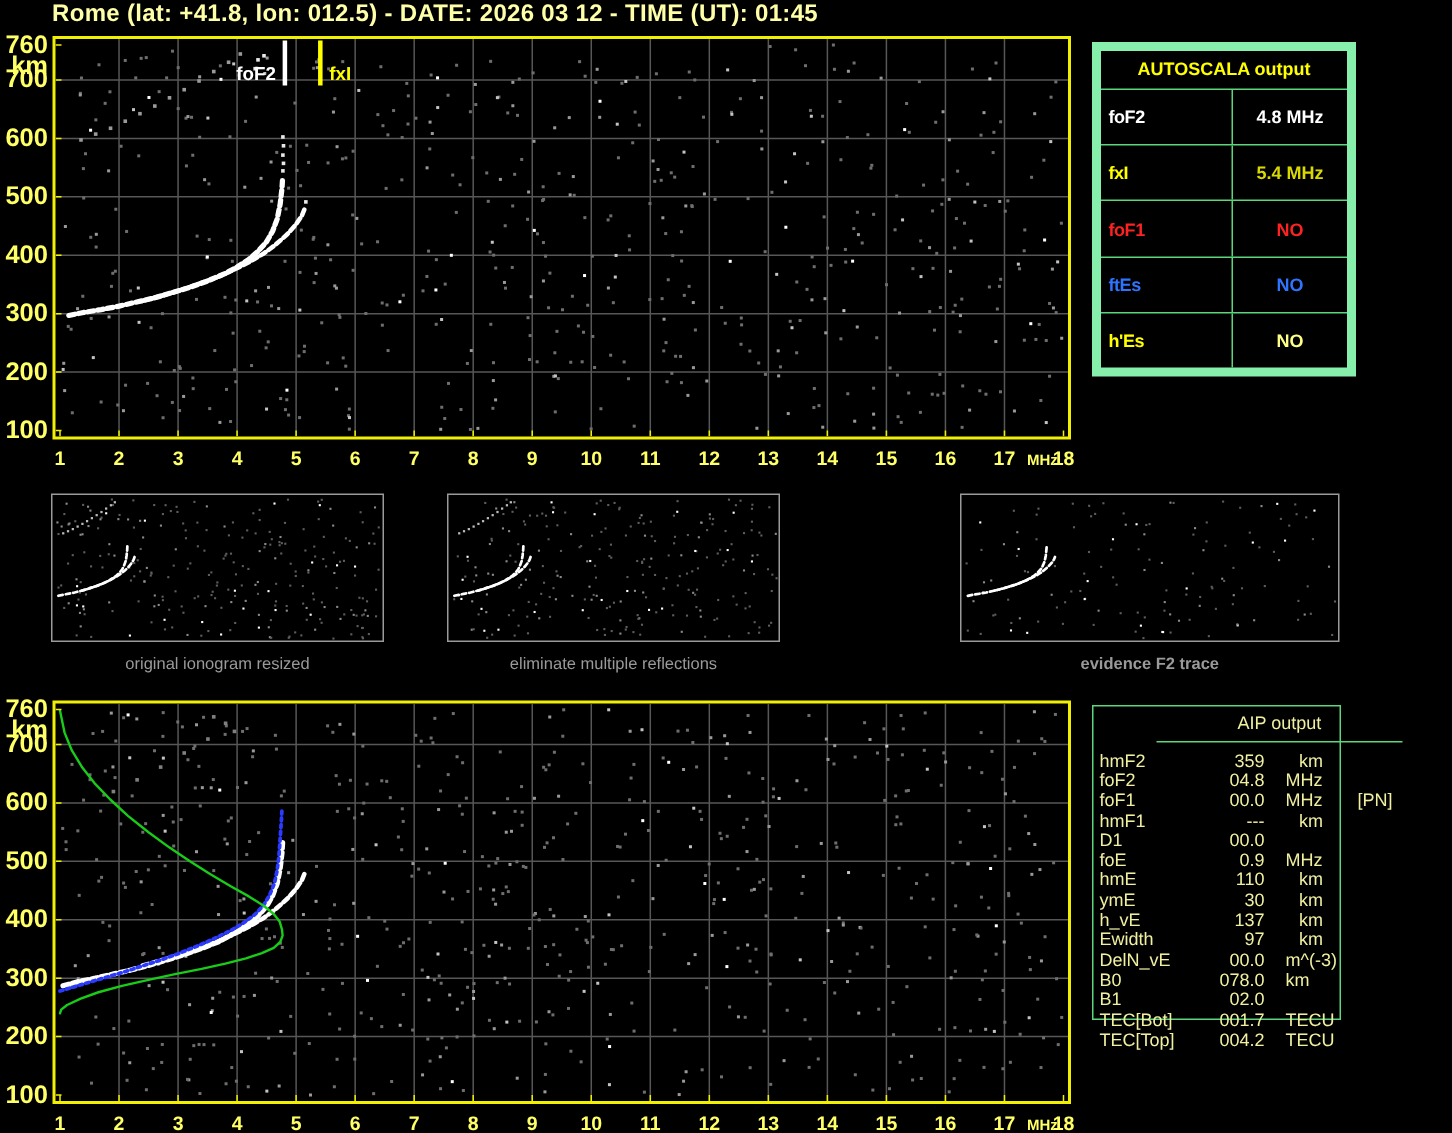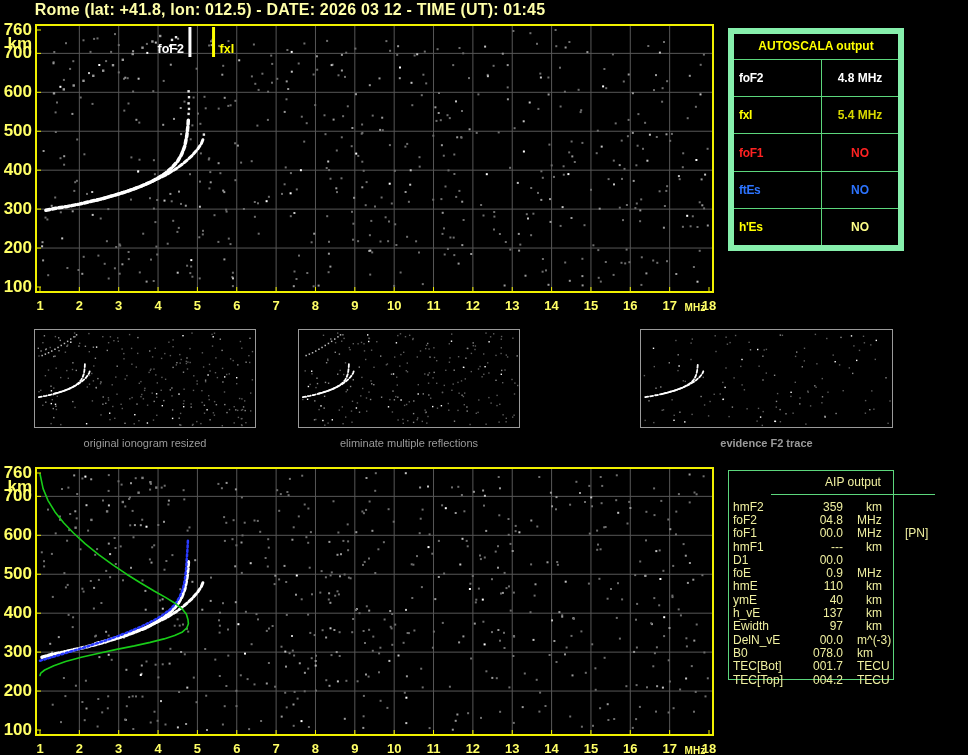--- a/index.html
+++ b/index.html
@@ -2224,21 +2224,21 @@
       <div class="v">0.9</div>
       <div class="u">MHz</div>
     </div>
     <div class="aiprow">
       <div class="l">hmE</div>
       <div class="v nopoint">110</div>
       <div class="u">km</div>
     </div>
     <div class="aiprow">
       <div class="l">ymE</div>
-      <div class="v nopoint">40</div>
+      <div class="v nopoint">30</div>
       <div class="u">km</div>
     </div>
     <div class="aiprow">
       <div class="l">h_vE</div>
       <div class="v nopoint">137</div>
       <div class="u">km</div>
     </div>
     <div class="aiprow">
       <div class="l">Ewidth</div>
       <div class="v nopoint">97</div>
@@ -2248,20 +2248,25 @@
       <div class="l">DelN_vE</div>
       <div class="v">00.0</div>
       <div class="u">m^(-3)</div>
     </div>
     <div class="aiprow">
       <div class="l">B0</div>
       <div class="v">078.0</div>
       <div class="u">km</div>
     </div>
     <div class="aiprow">
+      <div class="l">B1</div>
+      <div class="v">02.0</div>
+      <div class="u"></div>
+    </div>
+    <div class="aiprow">
       <div class="l">TEC[Bot]</div>
       <div class="v">001.7</div>
       <div class="u">TECU</div>
     </div>
     <div class="aiprow">
       <div class="l">TEC[Top]</div>
       <div class="v">004.2</div>
       <div class="u">TECU</div>
     </div>
   </div>

